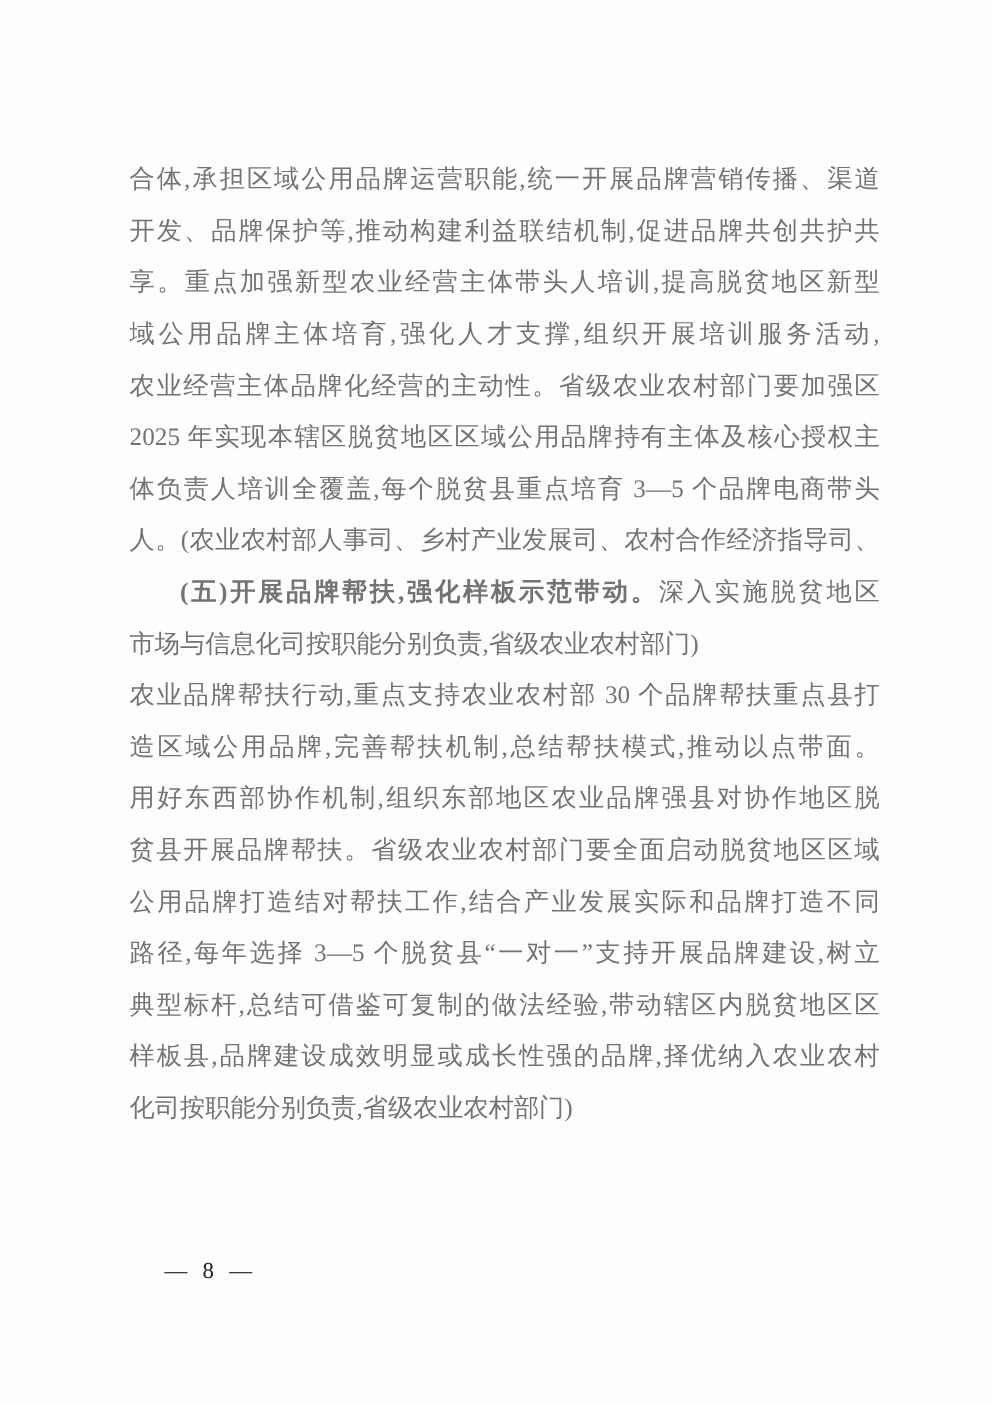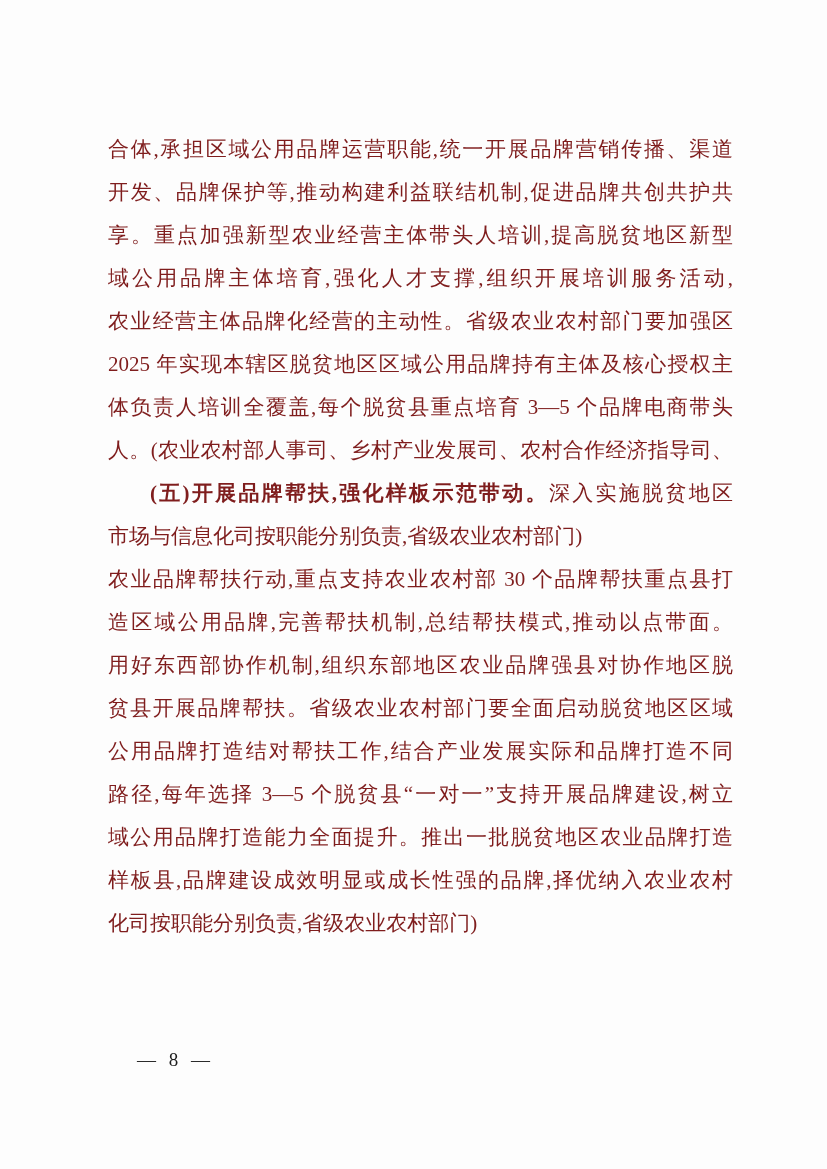--- a/index.html
+++ b/index.html
@@ -20,21 +20,21 @@
     position: absolute;
     left: 108px;
     top: 128px;
     width: 625px;
   }
   .line {
     height: 43px;
     line-height: 43px;
     font-size: 21px;
     white-space: nowrap;
-    color: #7f1d1d;
+    color: #737373;
   }
   .line.j {
     white-space: normal;
     text-align: justify;
     text-align-last: justify;
     -moz-text-align-last: justify;
   }
   .line.ind {
     padding-left: 42px;
     width: 583px;
@@ -67,18 +67,18 @@
       <div class="line j"><span class="s-normal">体负责人培训全覆盖,每个脱贫县重点培育 3—5 个品牌电商带头</span></div>
       <div class="line j"><span class="s-normal">人。</span><span class="s-kai">(农业农村部人事司、乡村产业发展司、农村合作经济指导司、</span></div>
       <div class="line j ind"><span class="s-bold">(五)开展品牌帮扶,强化样板示范带动。</span><span class="s-normal">深入实施脱贫地区</span></div>
       <div class="line"><span class="s-kai">市场与信息化司按职能分别负责,省级农业农村部门)</span></div>
       <div class="line j"><span class="s-normal">农业品牌帮扶行动,重点支持农业农村部 30 个品牌帮扶重点县打</span></div>
       <div class="line j"><span class="s-normal">造区域公用品牌,完善帮扶机制,总结帮扶模式,推动以点带面。</span></div>
       <div class="line j"><span class="s-normal">用好东西部协作机制,组织东部地区农业品牌强县对协作地区脱</span></div>
       <div class="line j"><span class="s-normal">贫县开展品牌帮扶。省级农业农村部门要全面启动脱贫地区区域</span></div>
       <div class="line j"><span class="s-normal">公用品牌打造结对帮扶工作,结合产业发展实际和品牌打造不同</span></div>
       <div class="line j"><span class="s-normal">路径,每年选择 3—5 个脱贫县“一对一”支持开展品牌建设,树立</span></div>
-      <div class="line j"><span class="s-normal">域公用品牌打造能力全面提升。推出一批脱贫地区农业品牌打造</span></div>
+      <div class="line j"><span class="s-normal">典型标杆,总结可借鉴可复制的做法经验,带动辖区内脱贫地区区</span></div>
       <div class="line j"><span class="s-normal">样板县,品牌建设成效明显或成长性强的品牌,择优纳入农业农村</span></div>
       <div class="line"><span class="s-kai">化司按职能分别负责,省级农业农村部门)</span></div>
     </div>
   <div class="page-number">— 8 —</div>
 </div>
 
 </body></html>

